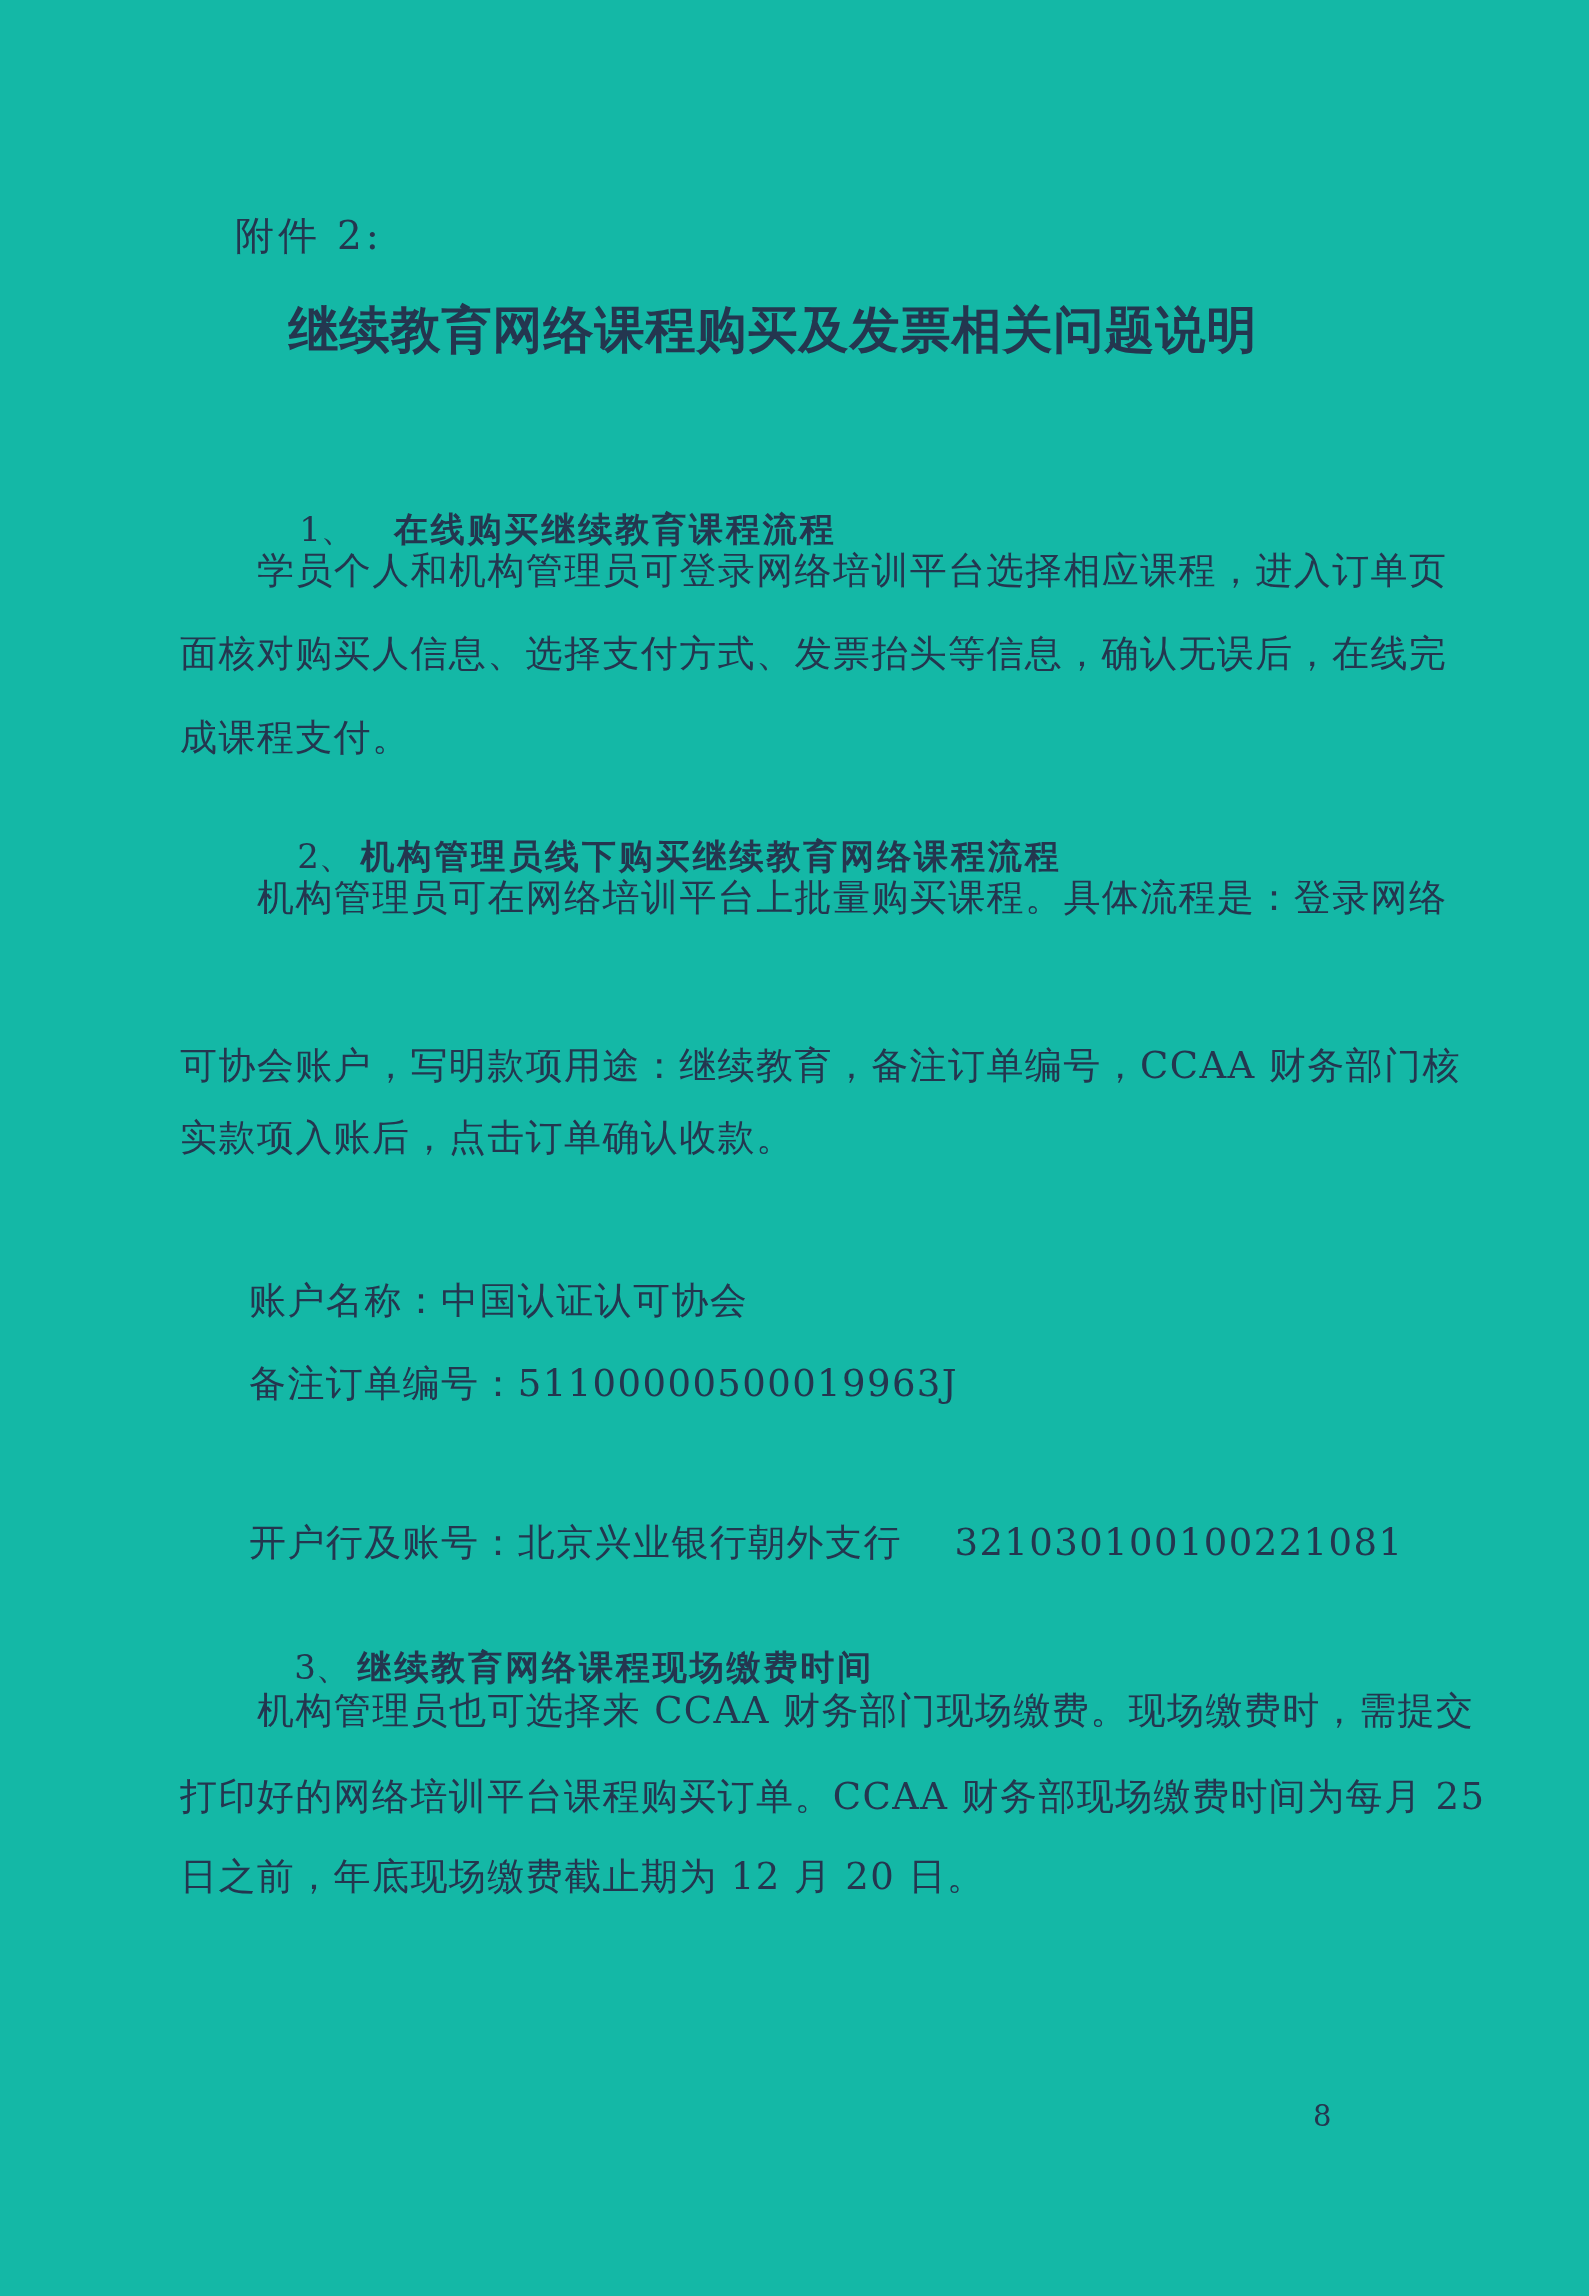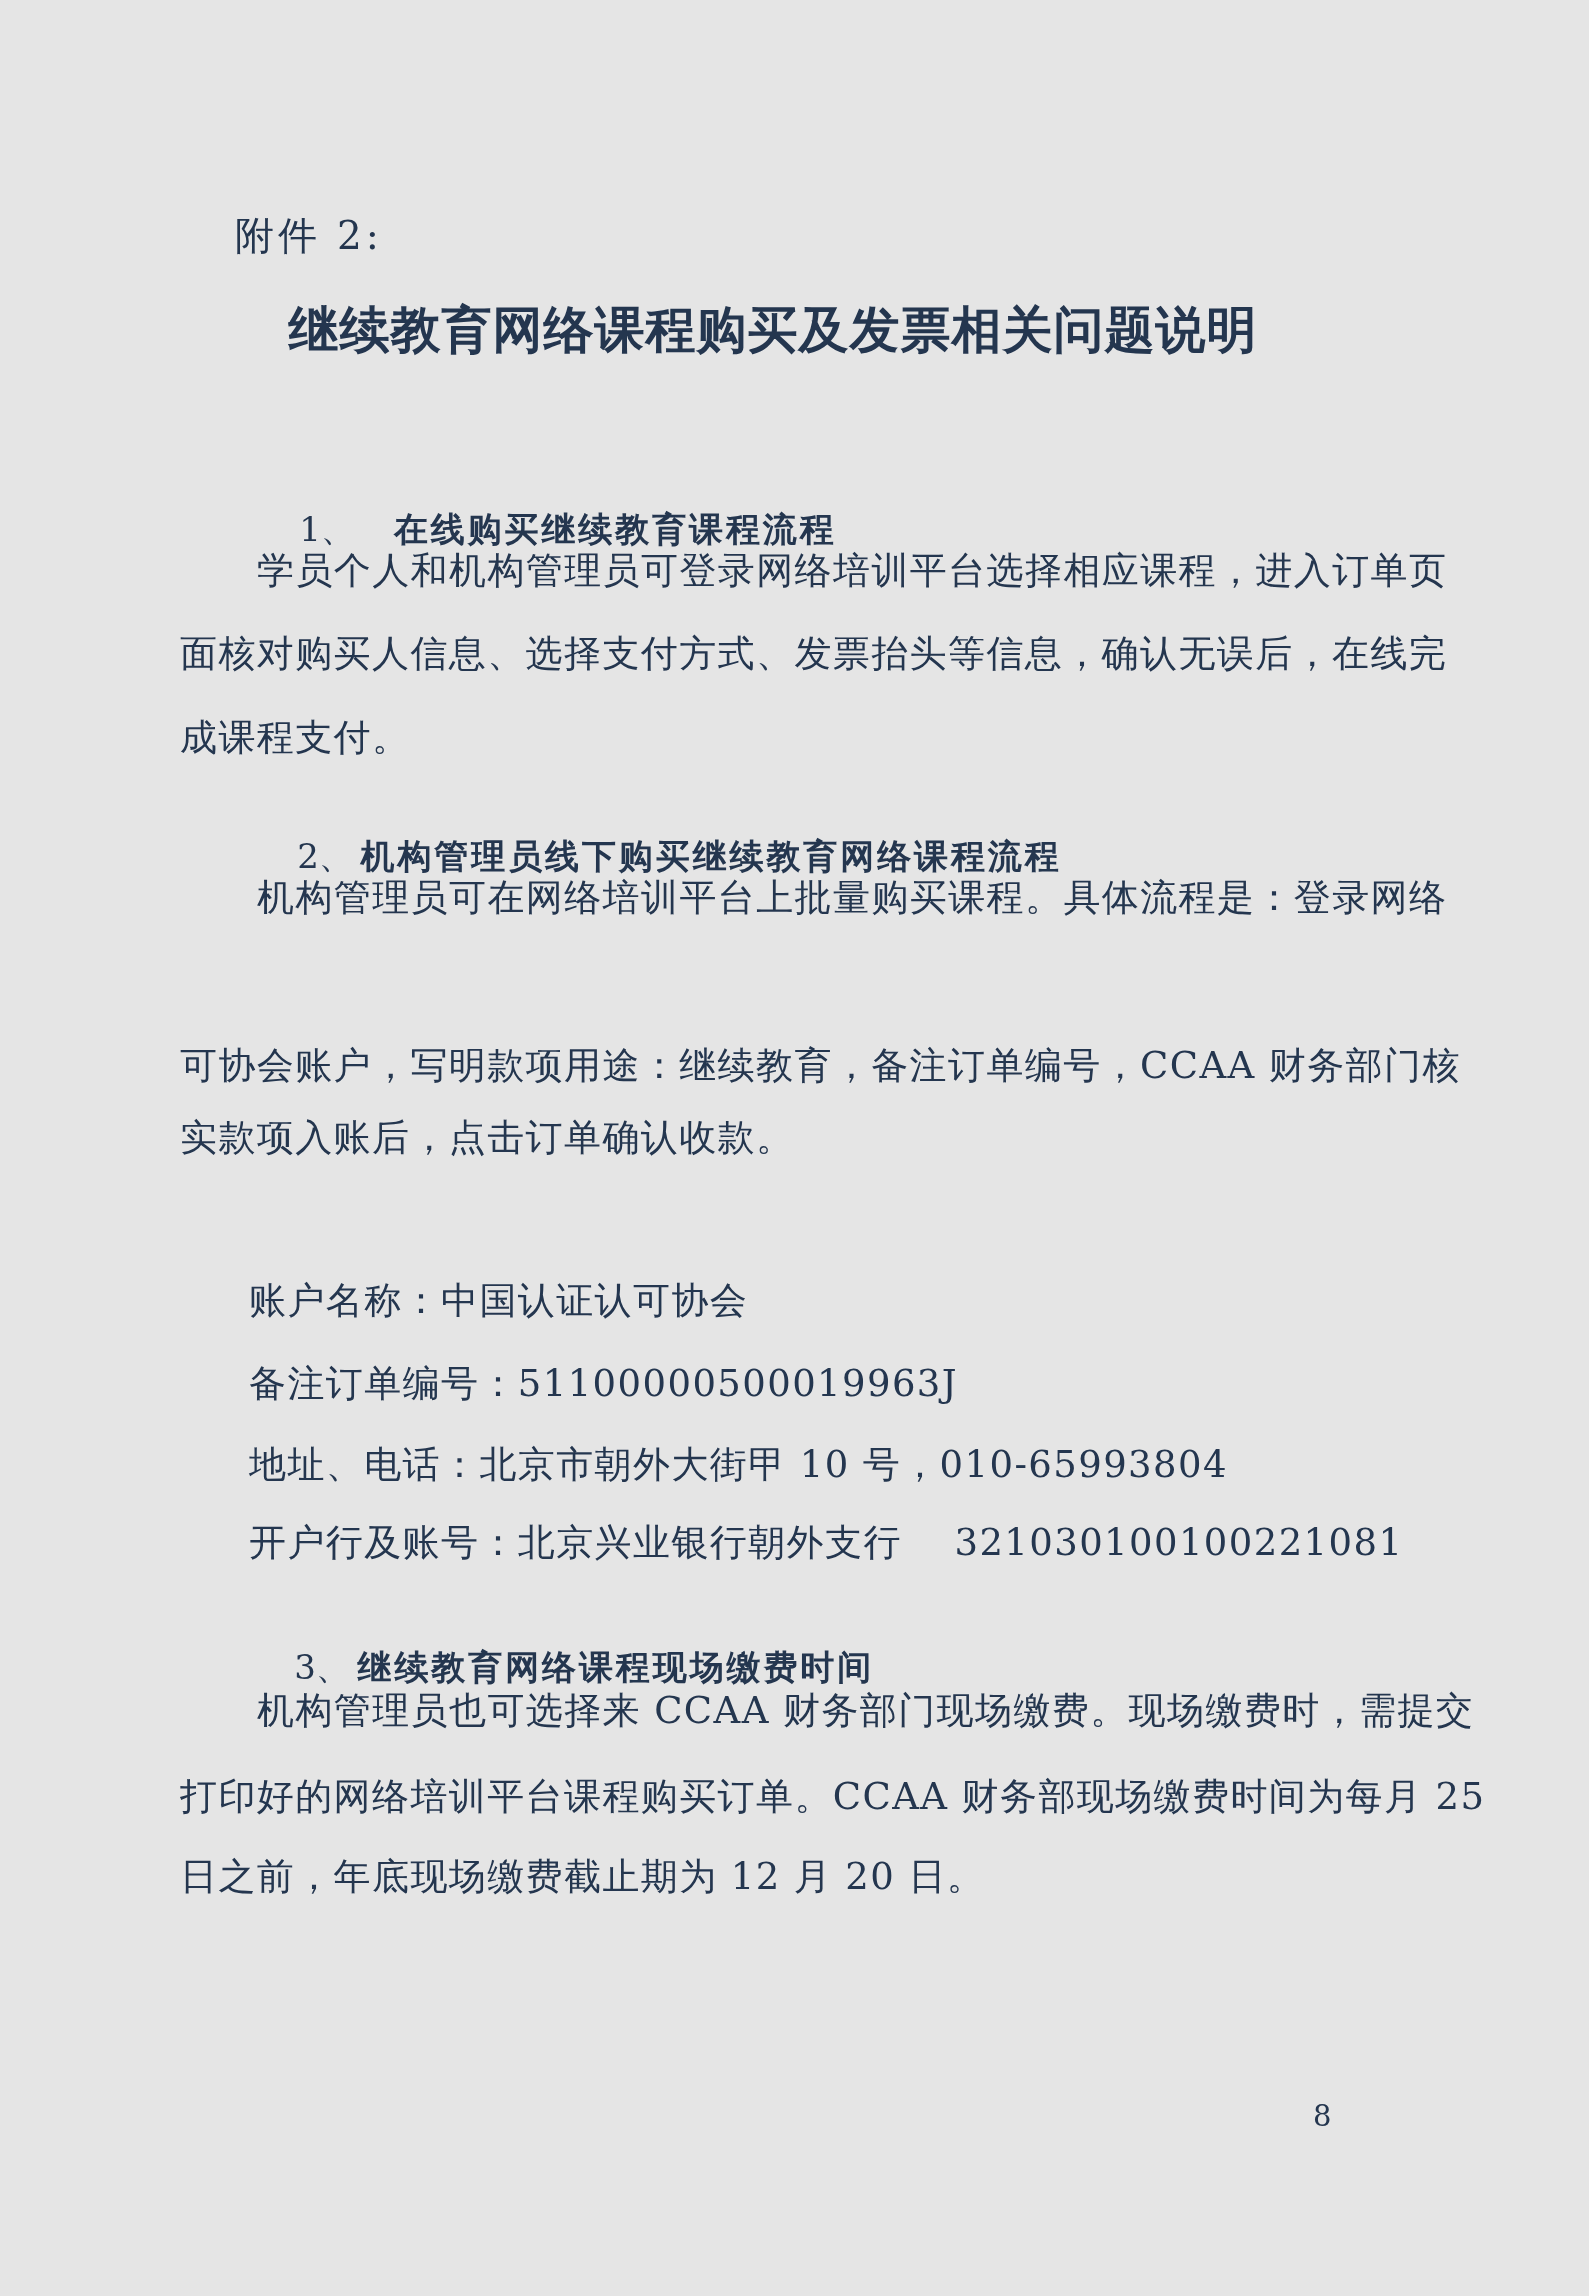--- a/index.html
+++ b/index.html
@@ -6,21 +6,21 @@
     margin: 0;
     padding: 0;
     background: #9a9a9a;
     font-family: "DejaVu Serif", "Liberation Serif", serif;
   }
   .page {
     position: relative;
     width: 1589px;
     height: 2297px;
     margin: 0 auto;
-    background: #e5e5e5;
+    background: #14b8a6;
     color: #24364f;
     overflow: hidden;
   }
   .attachment {
     position: absolute;
     top: 209px;
     left: 235px;
     font-size: 39px;
     letter-spacing: 3.9px;
     white-space: pre;
@@ -81,21 +81,20 @@
 
   <div class="hd gap-narrow" style="top:794px; left:254px;">
     <span class="hnum">2、</span><span class="htext">机构管理员线下购买继续教育网络课程流程</span>
   </div>
   <div class="ln" style="top:873px; left:257px;">机构管理员可在网络培训平台上批量购买课程。具体流程是：登录网络</div>
   <div class="ln" style="top:1041px; left:180px;">可协会账户，写明款项用途：继续教育，备注订单编号，CCAA 财务部门核</div>
   <div class="ln" style="top:1113px; left:180px;">实款项入账后，点击订单确认收款。</div>
 
   <div class="ln" style="top:1276px; left:249px;">账户名称：中国认证认可协会</div>
   <div class="ln" style="top:1359px; left:249px;">备注订单编号：51100000500019963J</div>
-  <div class="ln" style="top:1440px; left:249px;">地址、电话：北京市朝外大街甲 10 号，010-65993804</div>
   <div class="ln" style="top:1518px; left:249px;">开户行及账号：北京兴业银行朝外支行    321030100100221081</div>
 
   <div class="hd gap-narrow" style="top:1605px; left:251px;">
     <span class="hnum">3、</span><span class="htext">继续教育网络课程现场缴费时间</span>
   </div>
   <div class="ln" style="top:1686px; left:257px;">机构管理员也可选择来 CCAA 财务部门现场缴费。现场缴费时，需提交</div>
   <div class="ln" style="top:1772px; left:180px;">打印好的网络培训平台课程购买订单。CCAA 财务部现场缴费时间为每月 25</div>
   <div class="ln" style="top:1852px; left:180px;">日之前，年底现场缴费截止期为 12 月 20 日。</div>
 
   <div class="pagenum">8</div>

